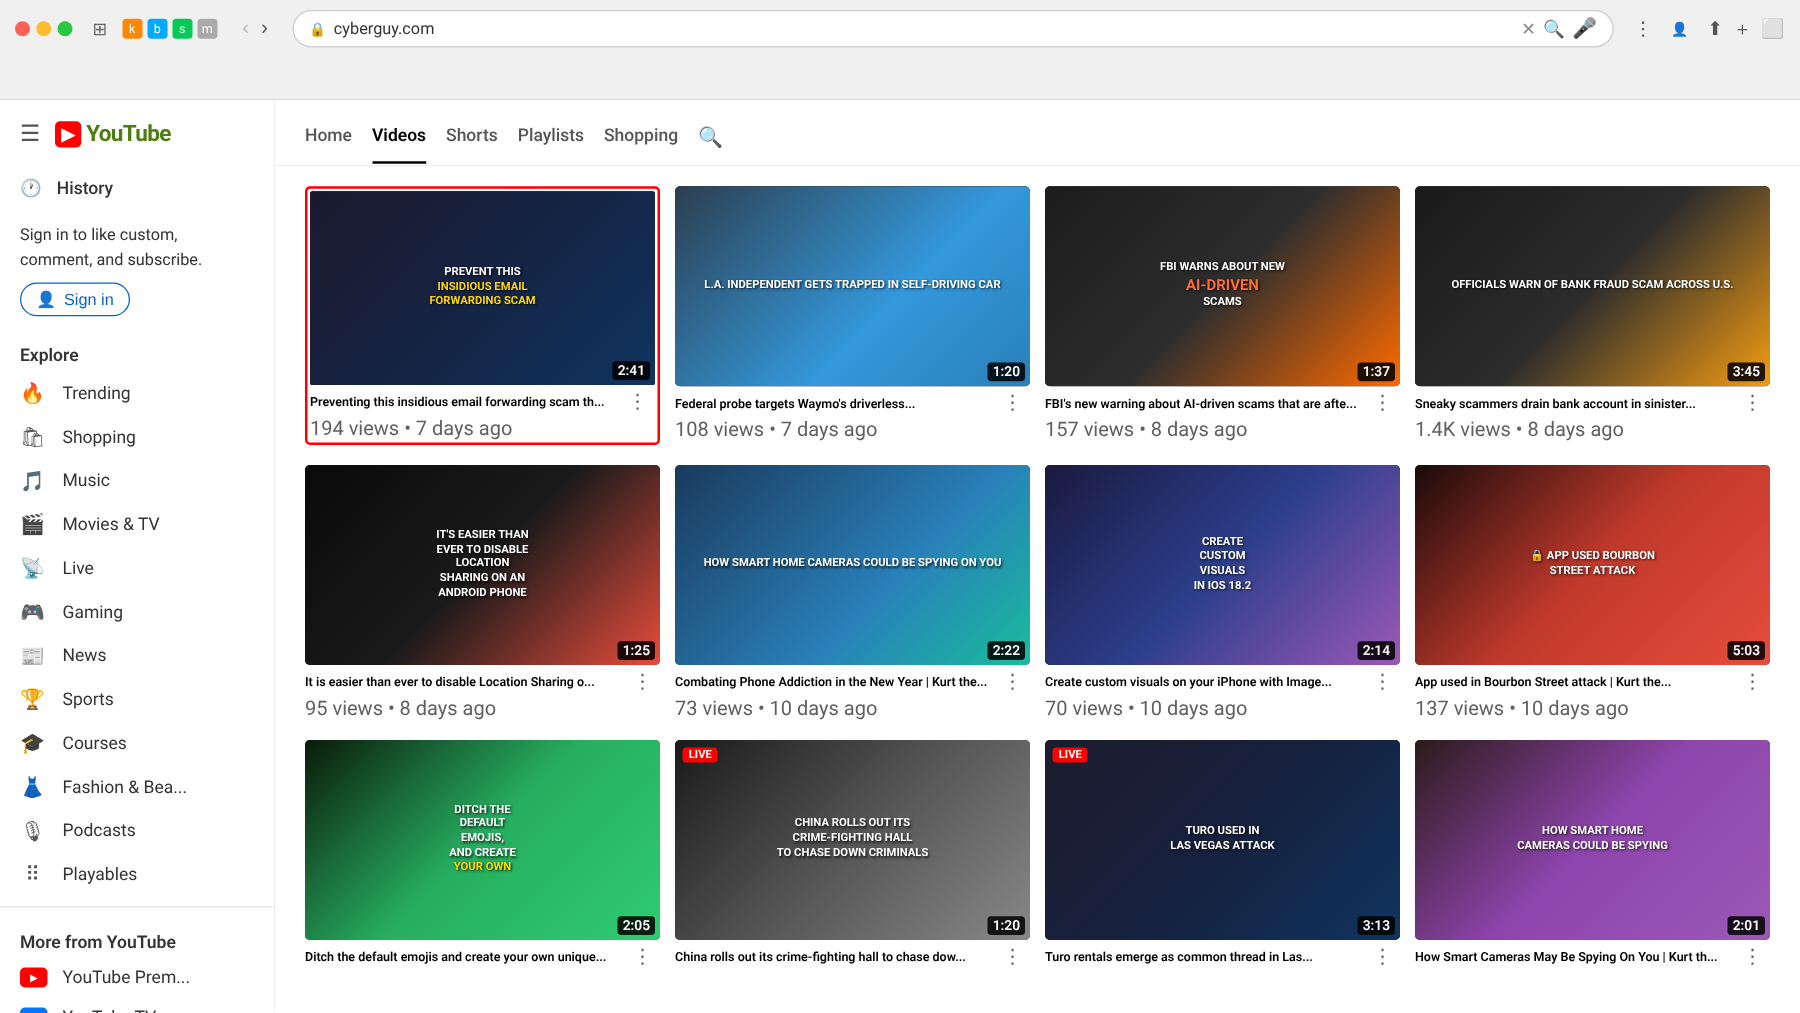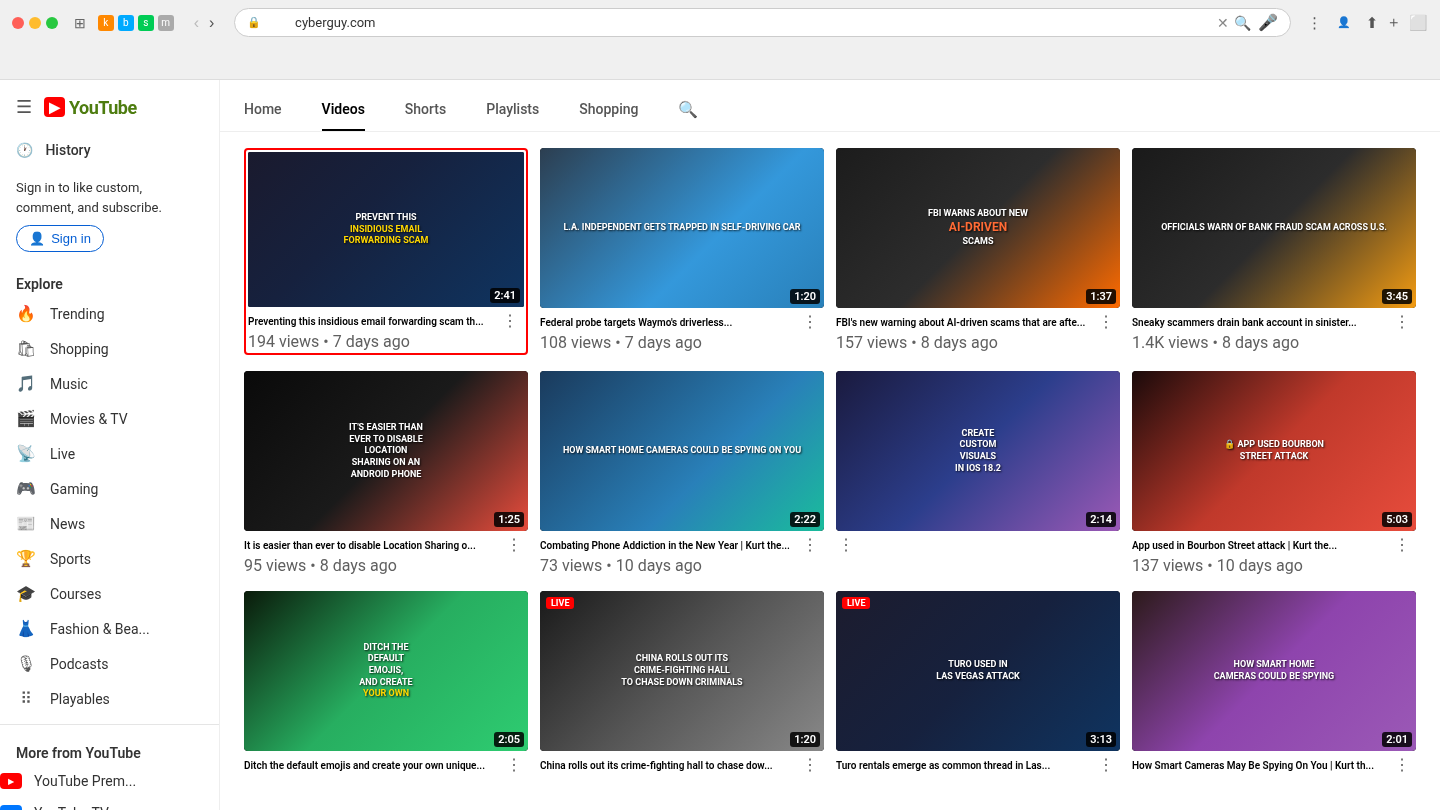--- a/index.html
+++ b/index.html
@@ -40,21 +40,21 @@
       align-items: center;
       background: white;
       border: 1px solid #ccc;
       border-radius: 20px;
       padding: 4px 12px;
       gap: 6px;
       font-size: 13px;
       color: #333;
     }
     .lock-icon { color: #666; font-size: 11px; }
-    .address-text { flex: 1; margin-left: 28px; }
+    .address-text { flex: 1; }
     .clear-btn { background: none; border: none; color: #888; cursor: pointer; font-size: 14px; }
     .search-icon-btn { background: none; border: none; color: #555; cursor: pointer; font-size: 14px; }
     .mic-btn { background: none; border: none; color: #555; cursor: pointer; font-size: 16px; }
     .browser-actions { display: flex; align-items: center; gap: 8px; margin-left: 8px; }
     .browser-action-btn { background: none; border: none; color: #555; cursor: pointer; font-size: 15px; }
 
     
     .app-container {
       display: flex;
       height: calc(810px - 80px);
@@ -134,21 +134,21 @@
       border-radius: 0;
     }
     .sidebar-item-icon { font-size: 16px; color: #555; width: 20px; text-align: center; }
     .sidebar-item-label { font-size: 14px; }
 
     .sidebar-divider { height: 1px; background: #e5e5e5; margin: 8px 0; }
     .sidebar-more-item {
       display: flex;
       align-items: center;
       gap: 12px;
-      padding: 8px 0;
+      padding: 8px 16px;
       cursor: pointer;
       font-size: 14px;
       color: #333;
     }
     .yt-red-icon { width: 22px; height: 16px; background: #ff0000; border-radius: 4px; display: flex; align-items: center; justify-content: center; }
     .yt-red-icon::after { content: '▶'; color: white; font-size: 8px; }
     .yt-tv-icon { width: 22px; height: 16px; background: #07f; border-radius: 4px; display: flex; align-items: center; justify-content: center; font-size: 8px; color: white; }
 
     
     .main-content {
@@ -159,21 +159,21 @@
     .main-content::-webkit-scrollbar { width: 6px; }
     .main-content::-webkit-scrollbar-thumb { background: #ccc; border-radius: 3px; }
 
     
     .channel-header {
       padding: 12px 24px 0;
       border-bottom: 1px solid #eee;
     }
     .channel-tabs {
       display: flex;
-      gap: 40px;
+      gap: 16px;
       align-items: center;
     }
     .channel-tab {
       padding: 8px 0 12px;
       font-size: 14px;
       color: #555;
       cursor: pointer;
       border-bottom: 2px solid transparent;
       white-space: nowrap;
       font-weight: 500;
@@ -558,20 +558,24 @@
 
       <div class="video-card">
         <div class="video-thumbnail">
           <div class="thumb-bg thumb-v7"></div>
           <div class="thumb-overlay">
             <span class="thumb-title">CREATE<br>CUSTOM<br>VISUALS<br>IN iOS 18.2</span>
           </div>
           <span class="duration-badge">2:14</span>
         </div>
         <div class="video-info">
+          <div class="video-text">
+            <div class="video-title">Create custom visuals on your iPhone with Image...</div>
+            <div class="video-meta">70 views • 10 days ago</div>
+          </div>
           <button class="video-menu-btn">⋮</button>
         </div>
       </div>
 
       <div class="video-card">
         <div class="video-thumbnail">
           <div class="thumb-bg thumb-v8"></div>
           <div class="thumb-overlay">
             <span class="thumb-title">🔒 APP USED BOURBON<br>STREET ATTACK</span>
           </div>

